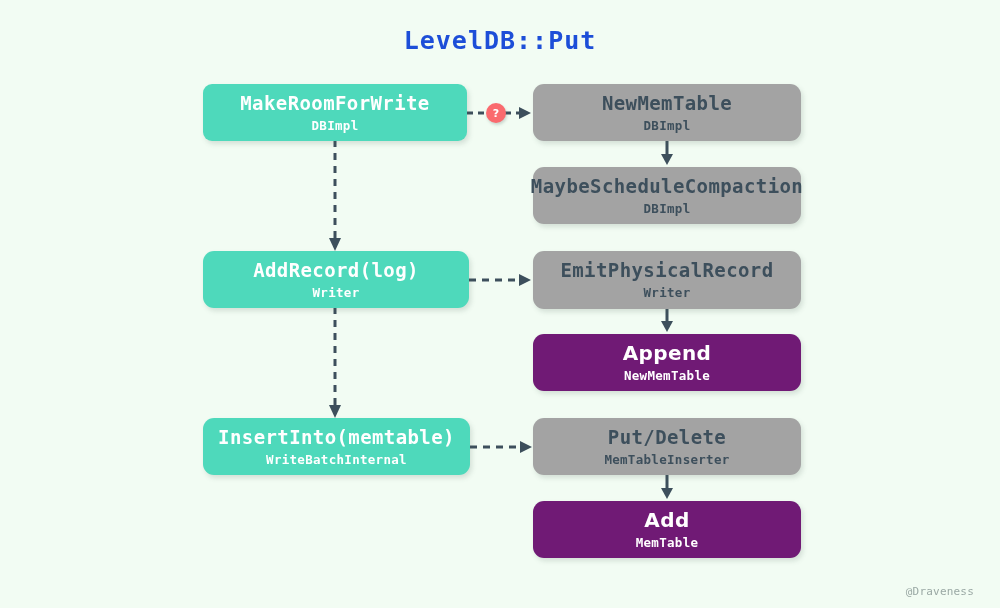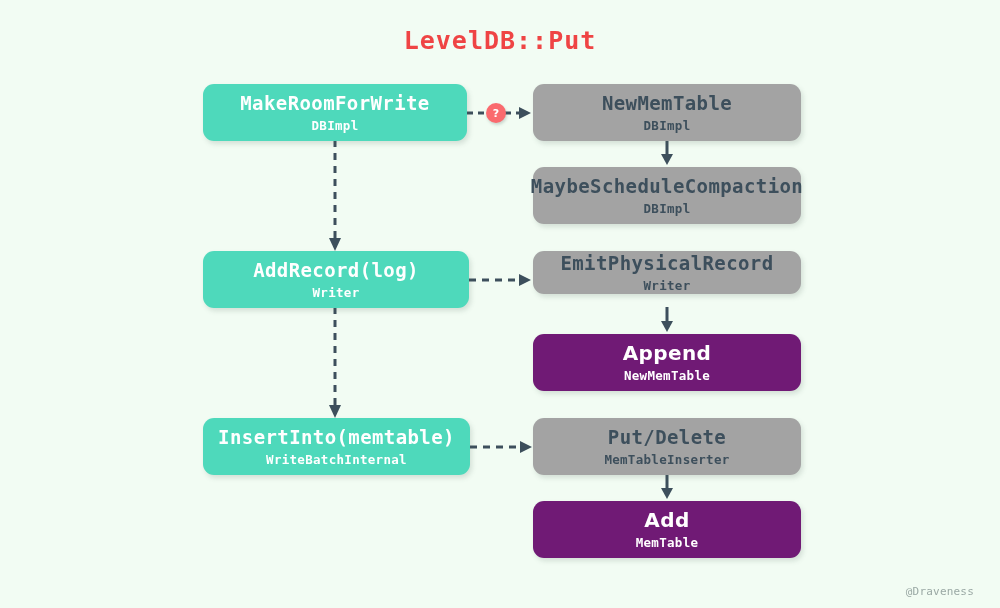--- a/index.html
+++ b/index.html
@@ -25,21 +25,21 @@
   .diagram-title {
     position: absolute;
     left: 0;
     top: 26px;
     width: 1000px;
     text-align: center;
     font-family: "DejaVu Sans Mono", monospace;
     font-size: 25px;
     font-weight: bold;
     letter-spacing: 1px;
-    color: #ef4444;
+    color: #1d4ed8;
   }
 
   
   .node {
     position: absolute;
     border-radius: 11px;
     box-sizing: border-box;
     display: flex;
     flex-direction: column;
     align-items: center;
@@ -170,41 +170,41 @@
     </svg>
   </div>
 
   <div class="connector" style="left:657px; top:474px; width:20px; height:26px;">
     <svg class="arrow-svg" width="20" height="26" viewBox="0 0 20 26">
       <line x1="10" y1="0" x2="10" y2="16" stroke="#3d4f5c" stroke-width="3"></line>
       <polygon points="4,14 16,14 10,25" fill="#3d4f5c"></polygon>
     </svg>
   </div>
 
-  <div class="node teal" style="left:203px; top:84px; width:264px; height:57px;">
+  <div class="node teal" style="left:203px; top:84px; width:264px; height:57px;border-radius:9px;">
     <div class="node-title">MakeRoomForWrite</div>
     <div class="node-sub">DBImpl</div>
   </div>
 
   <div class="node yellow" style="left:533px; top:84px; width:268px; height:57px;">
     <div class="node-title">NewMemTable</div>
     <div class="node-sub">DBImpl</div>
   </div>
 
   <div class="node yellow" style="left:533px; top:167px; width:268px; height:57px;">
     <div class="node-title">MaybeScheduleCompaction</div>
     <div class="node-sub">DBImpl</div>
   </div>
 
   <div class="node teal" style="left:203px; top:251px; width:266px; height:57px;">
     <div class="node-title">AddRecord(log)</div>
     <div class="node-sub">Writer</div>
   </div>
 
-  <div class="node yellow" style="left:533px; top:251px; width:268px; height:43px;">
+  <div class="node yellow" style="left:533px; top:251px; width:268px; height:58px;">
     <div class="node-title">EmitPhysicalRecord</div>
     <div class="node-sub">Writer</div>
   </div>
 
   <div class="node slate" style="left:533px; top:334px; width:268px; height:57px;">
     <div class="node-title">Append</div>
     <div class="node-sub">NewMemTable</div>
   </div>
 
   <div class="node teal" style="left:203px; top:418px; width:267px; height:57px;">

